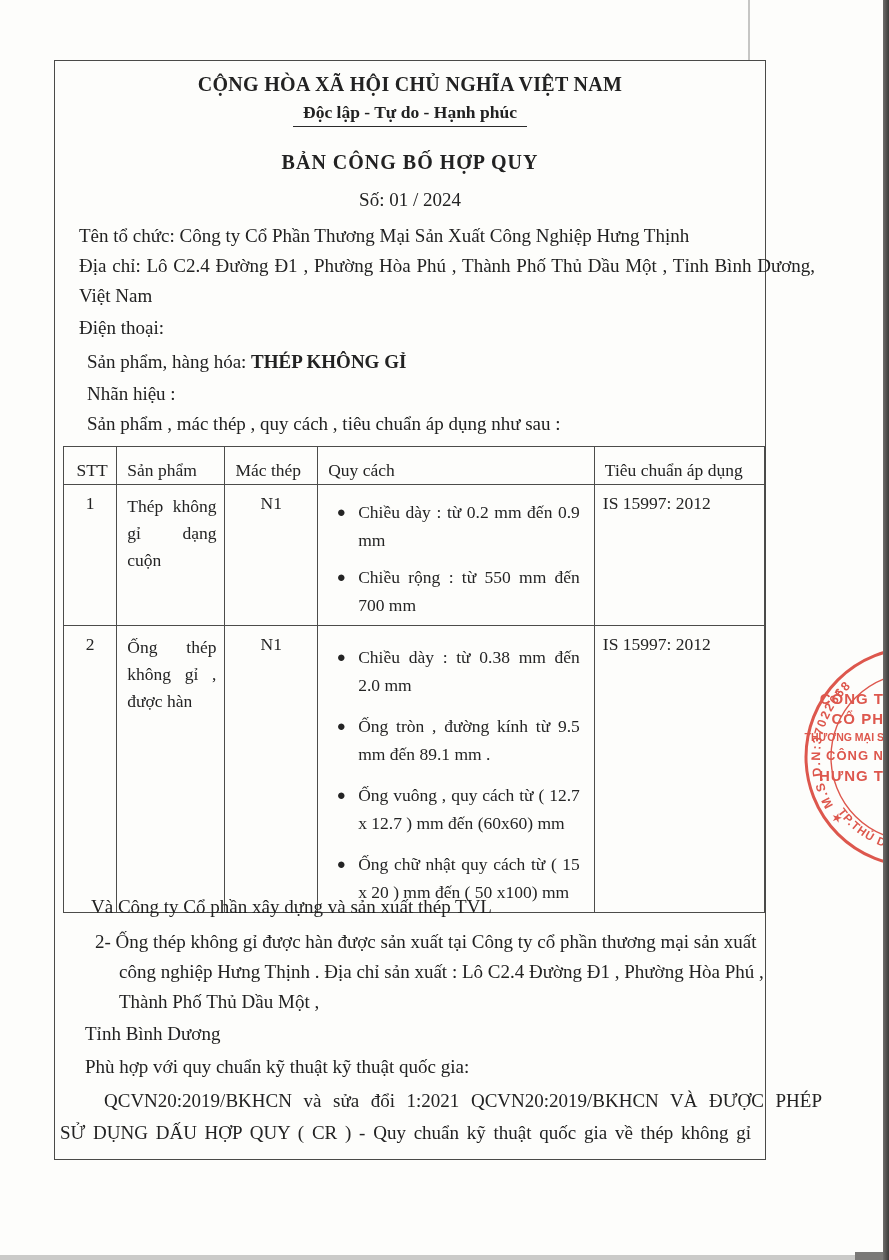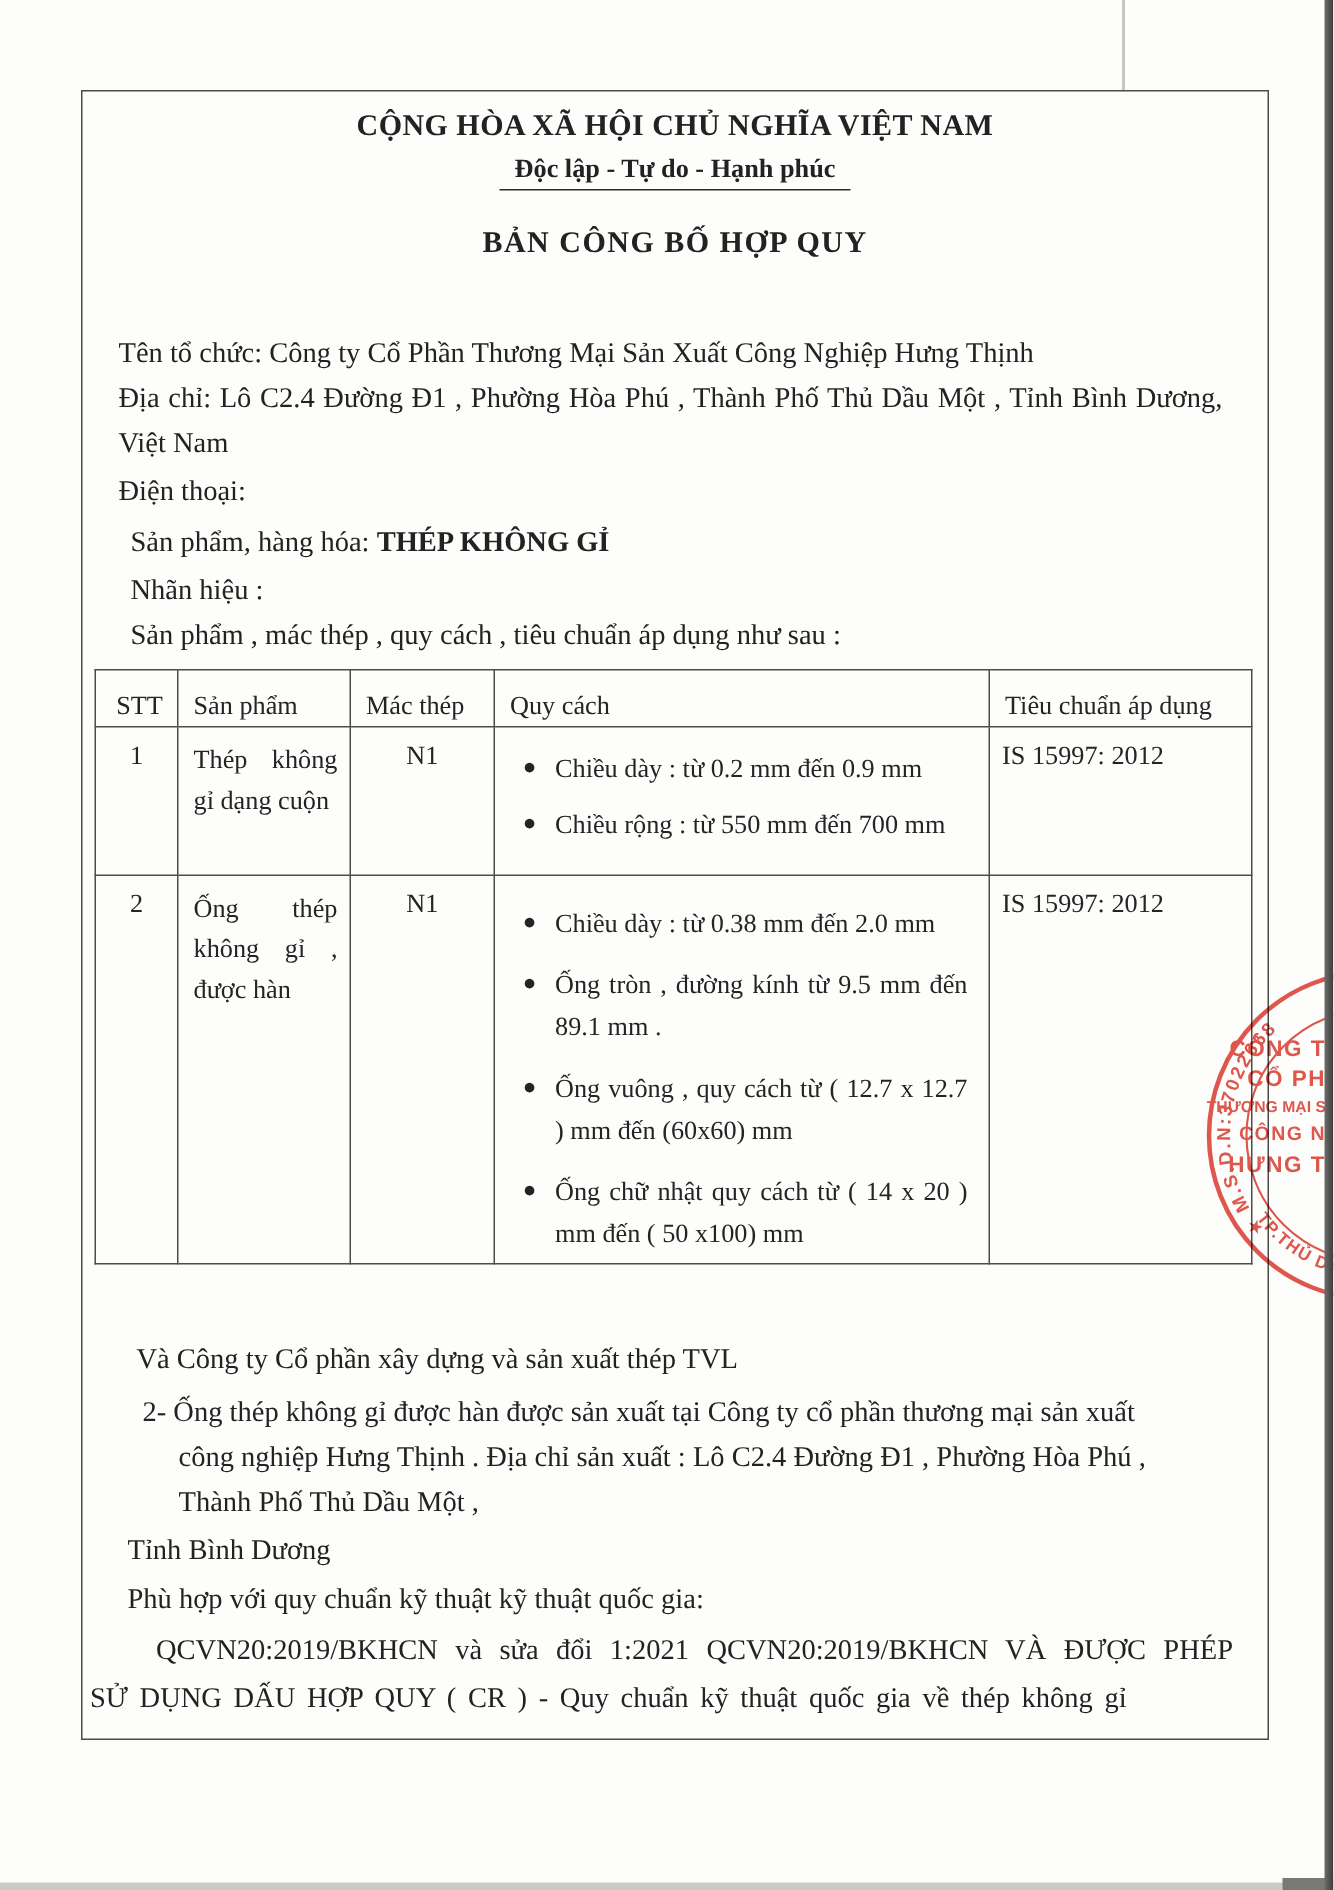--- a/index.html
+++ b/index.html
@@ -4,21 +4,21 @@
 <style>
   * { margin:0; padding:0; box-sizing:border-box; }
   html,body { background:#ffffff; }
   .page {
     position:relative; width:889px; height:1260px;
     background:#fdfdfb; overflow:hidden;
     font-family:"Liberation Serif","DejaVu Serif",serif;
     color:#222;
   }
   .frame {
-    position:absolute; left:54px; top:60px; width:792px; height:1100px;
+    position:absolute; left:54px; top:60px; width:712px; height:1100px;
     border:1.6px solid #4a4a48; background:transparent;
   }
   .abs { position:absolute; }
   .centered { left:0; width:100%; text-align:center; }
 
   .national-title { top:12px; font-size:20px; font-weight:bold; letter-spacing:.3px; }
   .motto-wrap { top:41px; }
   .motto { display:inline-block; font-size:17.5px; font-weight:bold;
            border-bottom:1.8px solid #2a2a2a; padding:0 10px 3px 10px; }
   .doc-title { top:90px; font-size:20px; font-weight:bold; letter-spacing:1px; }
@@ -94,20 +94,21 @@
   <div class="frame">
 
     <div class="abs centered national-title">CỘNG HÒA XÃ HỘI CHỦ NGHĨA VIỆT NAM</div>
 
     <div class="abs centered motto-wrap">
       <span class="motto">Độc lập - Tự do - Hạnh phúc</span>
     </div>
 
     <div class="abs centered doc-title">BẢN CÔNG BỐ HỢP QUY</div>
 
+    <div class="abs centered doc-number">Số: 01 / 2024</div>
 
     <div class="abs para p-org">Tên tổ chức: Công ty Cổ Phần Thương Mại Sản Xuất Công Nghiệp Hưng Thịnh</div>
 
     <div class="abs para p-address">Địa chỉ: Lô C2.4 Đường Đ1 , Phường Hòa Phú , Thành Phố Thủ Dầu Một , Tỉnh Bình Dương, Việt Nam</div>
 
     <div class="abs para p-phone">Điện thoại:</div>
 
     <div class="abs para p-product">
       <span>Sản phẩm, hàng hóa: </span><span class="bold">THÉP KHÔNG GỈ</span>
     </div>
@@ -160,21 +161,21 @@
           <div class="qc-item">
             <span class="qc-bullet">●</span>
             <span class="qc-text">Ống tròn , đường kính từ 9.5 mm đến 89.1 mm .</span>
           </div>
           <div class="qc-item">
             <span class="qc-bullet">●</span>
             <span class="qc-text">Ống vuông , quy cách từ ( 12.7 x 12.7 ) mm đến (60x60) mm</span>
           </div>
           <div class="qc-item">
             <span class="qc-bullet">●</span>
-            <span class="qc-text">Ống chữ nhật quy cách từ ( 14 x 20 ) mm đến ( 50 x100) mm</span>
+            <span class="qc-text">Ống chữ nhật quy cách từ ( 15 x 20 ) mm đến ( 50 x100) mm</span>
           </div>
         </td>
         <td class="tc">IS 15997: 2012</td>
       </tr>
     </tbody>
       </table>
 
     <div class="abs note n1b">Và Công ty Cổ phần xây dựng và sản xuất thép TVL</div>
     <div class="abs note n2a">2-  Ống thép không gỉ được hàn được sản xuất tại Công ty cổ phần thương mại sản xuất</div>
     <div class="abs note n2b">công nghiệp Hưng Thịnh . Địa chỉ sản xuất : Lô C2.4 Đường Đ1 , Phường Hòa Phú ,</div>

